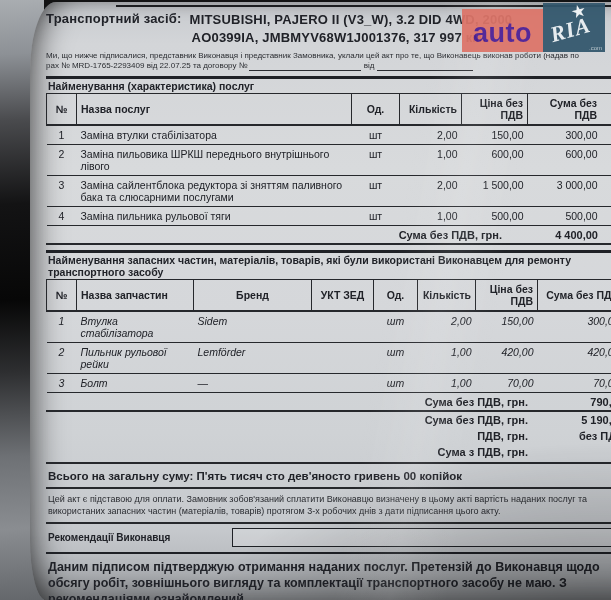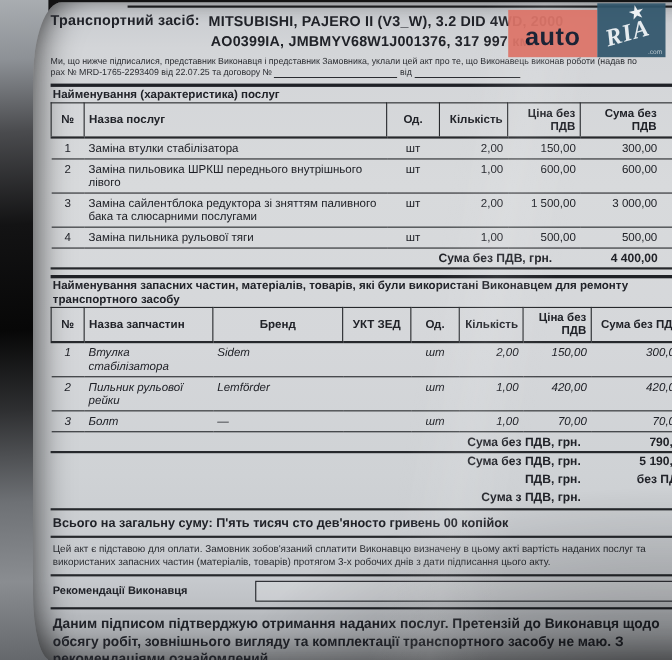--- a/index.html
+++ b/index.html
@@ -60,21 +60,21 @@
   .words{font-weight:bold;font-size:11.5px;padding:6px 0 5px 2px;}
   .terms{font-size:9px;line-height:1.3;color:#2a2c31;border-top:2px solid #26282c;padding:5px 0 5px 2px;}
   .recom{display:flex;align-items:center;gap:14px;border-top:2px solid #26282c;padding:4px 0 5px 2px;}
   .recom .lab{font-weight:bold;font-size:10px;white-space:nowrap;width:170px;}
   .recom .box{flex:1;height:17px;border:1.8px solid #1f2126;background:rgba(255,255,255,.18);}
   .accept{border-top:2.5px solid #1f2126;font-weight:bold;font-size:12.5px;line-height:1.28;padding:5px 0 0 2px;white-space:normal;}
 
   
   .wm{position:absolute;top:3px;left:462px;display:flex;align-items:flex-end;z-index:5;opacity:.93;}
   .wm .auto-box{width:81px;height:43px;background:#dd7468;display:flex;align-items:center;justify-content:center;}
-  .wm .auto-t{color:#0f172a;font-weight:bold;font-size:23px;letter-spacing:.5px;line-height:1;padding-top:6px;}
+  .wm .auto-t{color:#4c1d95;font-weight:bold;font-size:27px;letter-spacing:.5px;line-height:1;padding-top:6px;}
   .wm .ria-box{width:62px;height:49px;background:#31566c;position:relative;overflow:hidden;}
   .wm .ria-t{position:absolute;left:7px;top:14px;color:#e8eef2;font-family:"Liberation Serif",serif;font-weight:bold;font-style:italic;font-size:22px;transform:rotate(-16deg);letter-spacing:1px;}
   .wm .star{position:absolute;left:28px;top:-2px;color:#f2f6f8;font-size:17px;transform:rotate(-14deg);}
   .wm .dotcom{position:absolute;right:3px;bottom:1px;color:#b9c6cd;font-size:6px;}
 </style>
 </head>
 <body>
 
 <div class="curl"></div>
 

